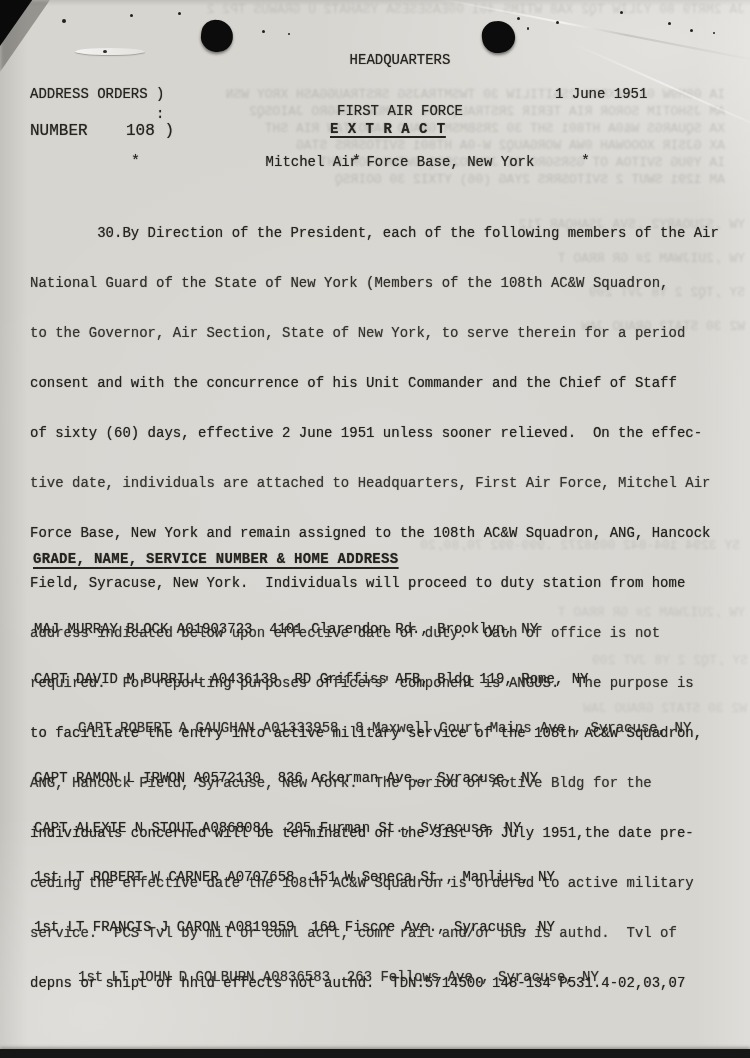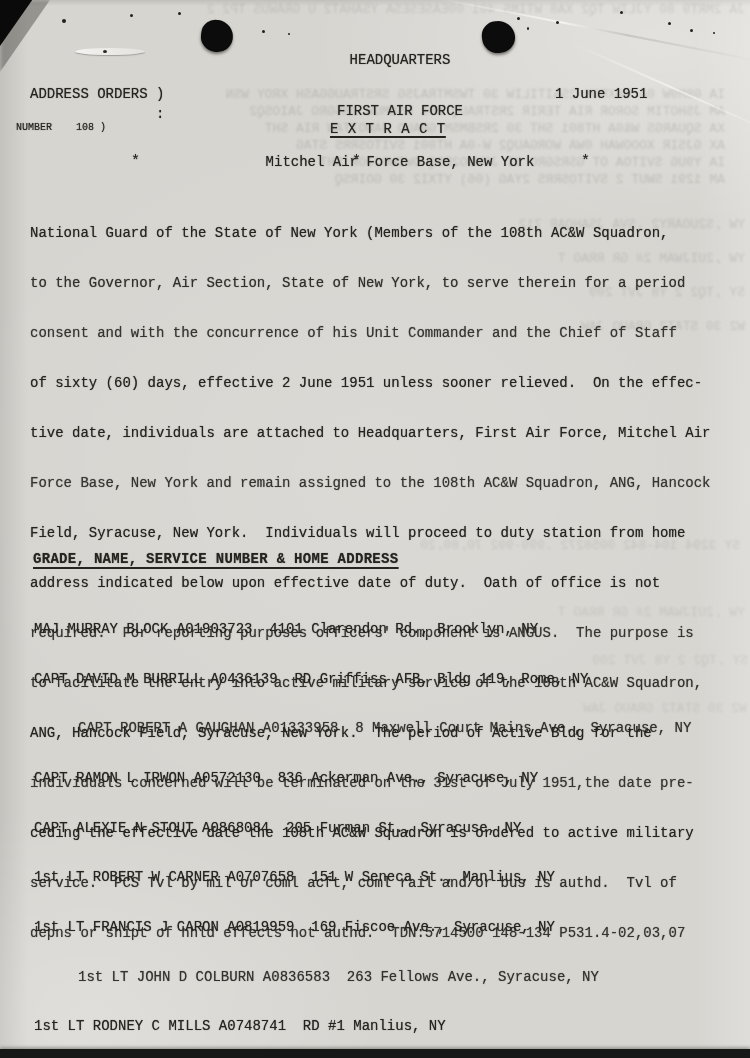--- a/index.html
+++ b/index.html
@@ -16,25 +16,25 @@
     font-family:"Liberation Mono","DejaVu Sans Mono",monospace;
     color:#26241f;
   }
   .ink{color:#26241f;text-shadow:0 0 1px rgba(35,32,28,.65);filter:blur(.2px);}
   
   .letterhead{position:absolute;top:18px;left:25px;width:750px;text-align:center;
     font-size:14px;line-height:17px;white-space:pre;}
   
   .so-label{position:absolute;top:86px;left:30px;font-size:14px;white-space:pre;}
   .so-colon{position:absolute;top:106px;left:156px;font-size:14px;}
-  .so-number{position:absolute;top:122px;left:16px;font-size:10px;white-space:pre;}
+  .so-number{position:absolute;top:122px;left:30px;font-size:16px;white-space:pre;}
   .so-date{position:absolute;top:86px;left:555px;font-size:14px;white-space:pre;}
   .extract{position:absolute;top:121px;left:330px;font-size:14px;white-space:pre;
     text-decoration:underline;text-underline-offset:3px;text-decoration-thickness:1.5px;
-    letter-spacing:.5px;font-weight:normal;}
+    letter-spacing:.5px;font-weight:bold;}
   .stars{position:absolute;top:153px;left:0;width:750px;height:18px;font-size:15px;}
   .star{position:absolute;top:0;}
   .s1{left:131px;} .s2{left:352px;} .s3{left:581px;}
   
   .para{position:absolute;top:192px;left:30px;width:712px;font-size:14px;
     line-height:16.65px;white-space:pre;}
   .para div:nth-child(4n+2){opacity:.93;}
   .para div:nth-child(3n){opacity:.9;}
   
   .roster-heading{position:absolute;top:551px;left:33px;font-size:14px;white-space:pre;
@@ -119,20 +119,21 @@
   <div class="so-date ink">1 June 1951</div>
   <div class="extract ink">E X T R A C T</div>
 
   <div class="stars ink">
     <span class="star s1">*</span>
     <span class="star s2">*</span>
     <span class="star s3">*</span>
   </div>
 
   <div class="para ink">
+    <div>        30.By Direction of the President, each of the following members of the Air</div>
     <div>National Guard of the State of New York (Members of the 108th AC&amp;W Squadron,</div>
     <div>to the Governor, Air Section, State of New York, to serve therein for a period</div>
     <div>consent and with the concurrence of his Unit Commander and the Chief of Staff</div>
     <div>of sixty (60) days, effective 2 June 1951 unless sooner relieved.  On the effec-</div>
     <div>tive date, individuals are attached to Headquarters, First Air Force, Mitchel Air</div>
     <div>Force Base, New York and remain assigned to the 108th AC&amp;W Squadron, ANG, Hancock</div>
     <div>Field, Syracuse, New York.  Individuals will proceed to duty station from home</div>
     <div>address indicated below upon effective date of duty.  Oath of office is not</div>
     <div>required.  For reporting purposes officers' component is ANGUS.  The purpose is</div>
     <div>to facilitate the entry into active military service of the 108th AC&amp;W Squadron,</div>
@@ -149,21 +150,20 @@
   <div class="roster-heading ink">GRADE, NAME, SERVICE NUMBER &amp; HOME ADDRESS</div>
   <div class="roster ink">
     <div>MAJ MURRAY BLOCK A01903723  4101 Clarendon Rd., Brooklyn, NY</div>
     <div>CAPT DAVID M BURRILL A0436139  RD Griffiss AFB, Bldg 119, Rome, NY</div>
     <div>CAPT ROBERT A GAUGHAN A01333958  8 Maxwell Court Mains Ave., Syracuse, NY</div>
     <div>CAPT RAMON L IRWON A0572130  836 Ackerman Ave., Syracuse, NY</div>
     <div>CAPT ALEXIE N STOUT A0868084  205 Furman St., Syracuse, NY</div>
     <div>1st LT ROBERT W CARNER A0707658  151 W Seneca St., Manlius, NY</div>
     <div>1st LT FRANCIS J CARON A0819959  169 Fiscoe Ave., Syracuse, NY</div>
     <div>1st LT JOHN D COLBURN A0836583  263 Fellows Ave., Syracuse, NY</div>
-    <div>1st LT RODNEY C MILLS A0748741  RD #1 Manlius, NY</div>
     
     
     
     
     
     
     
     
     
     

